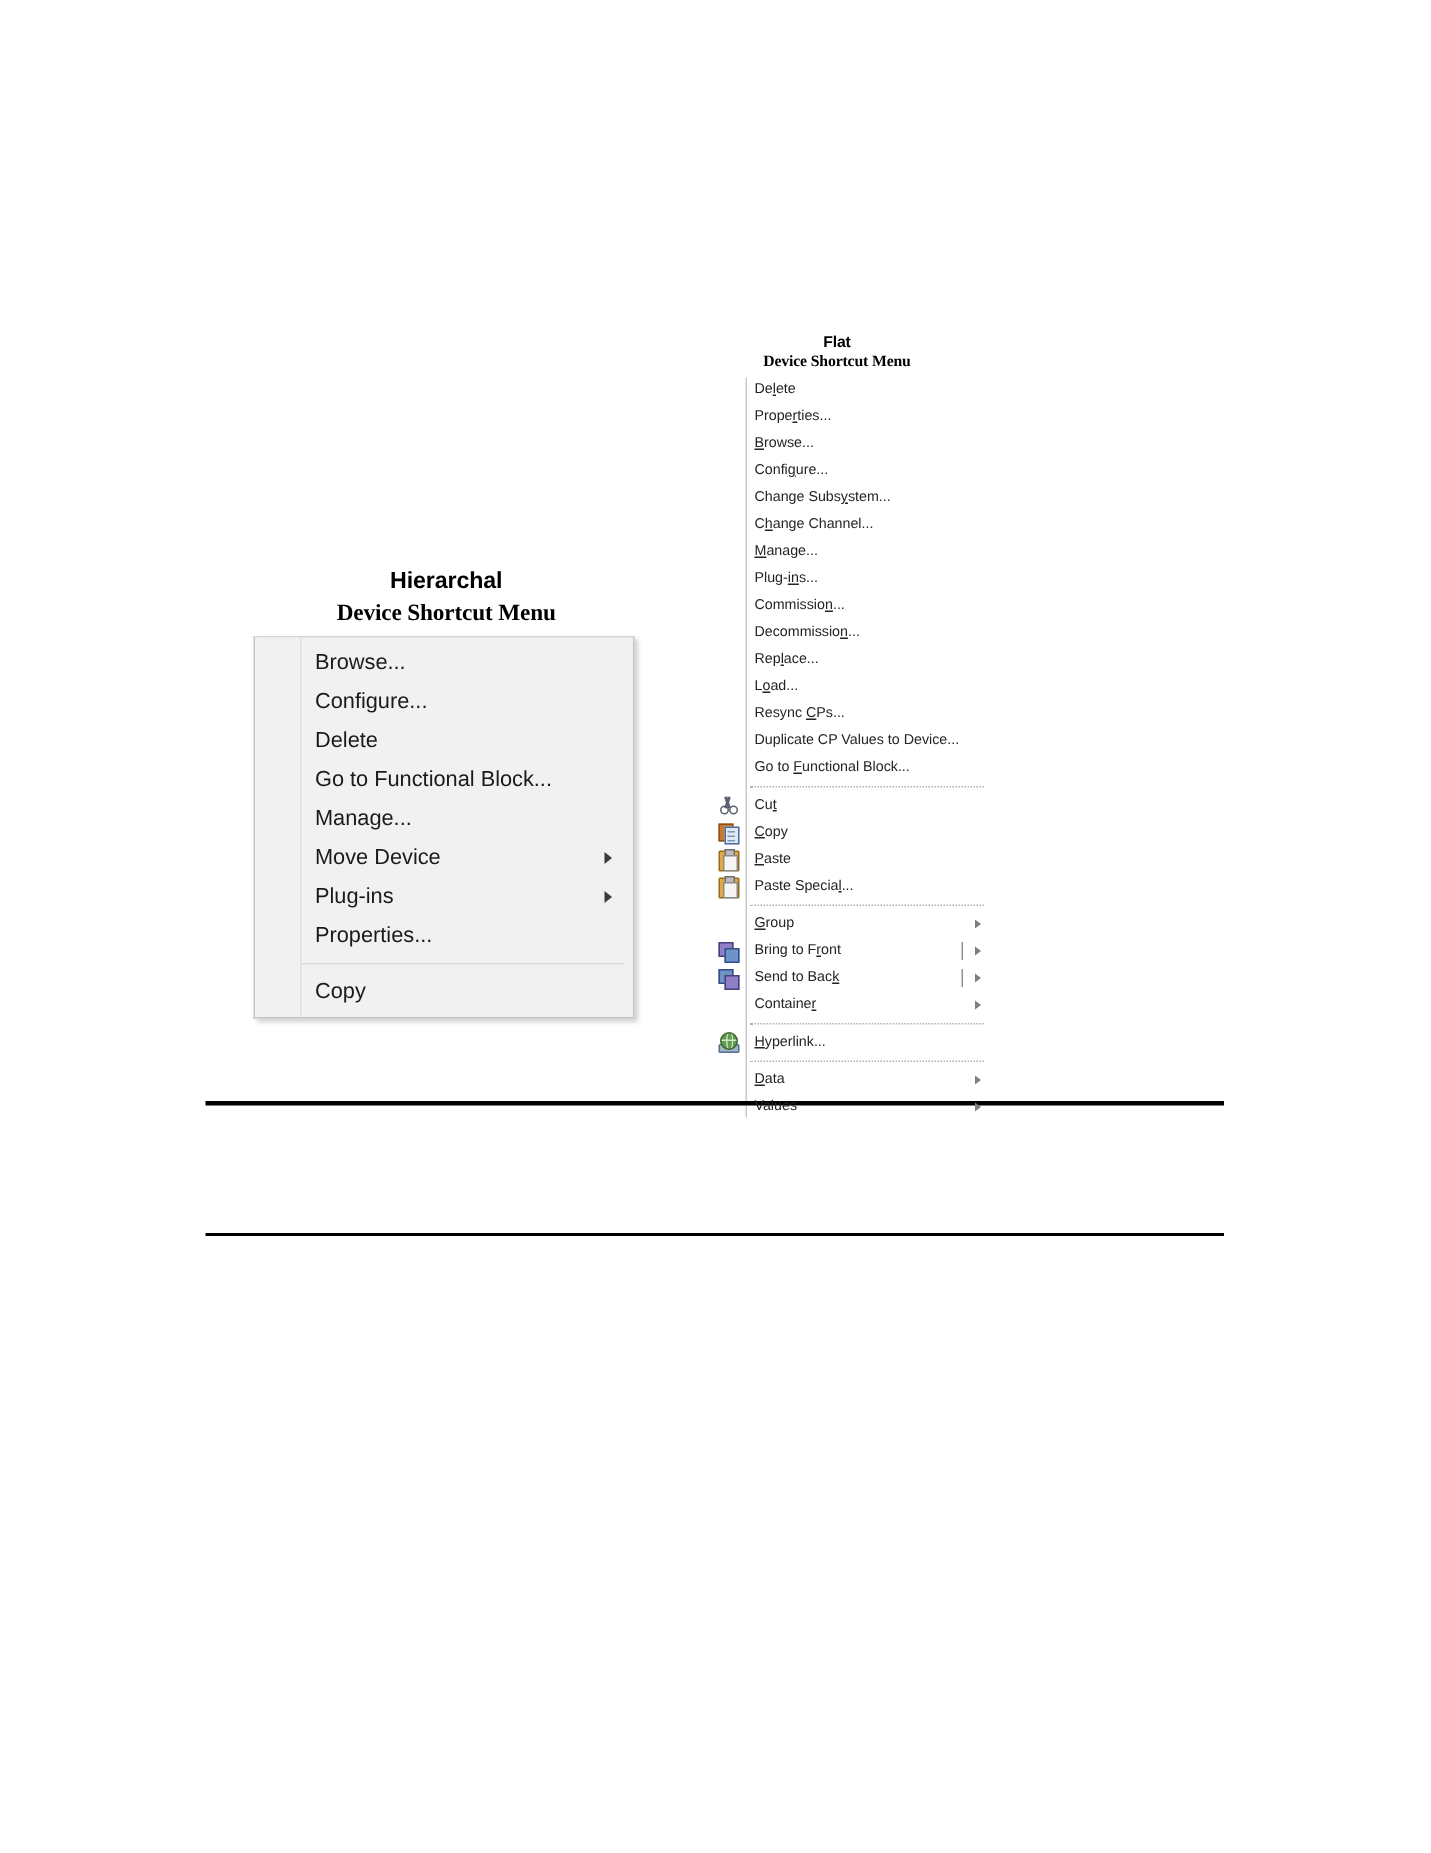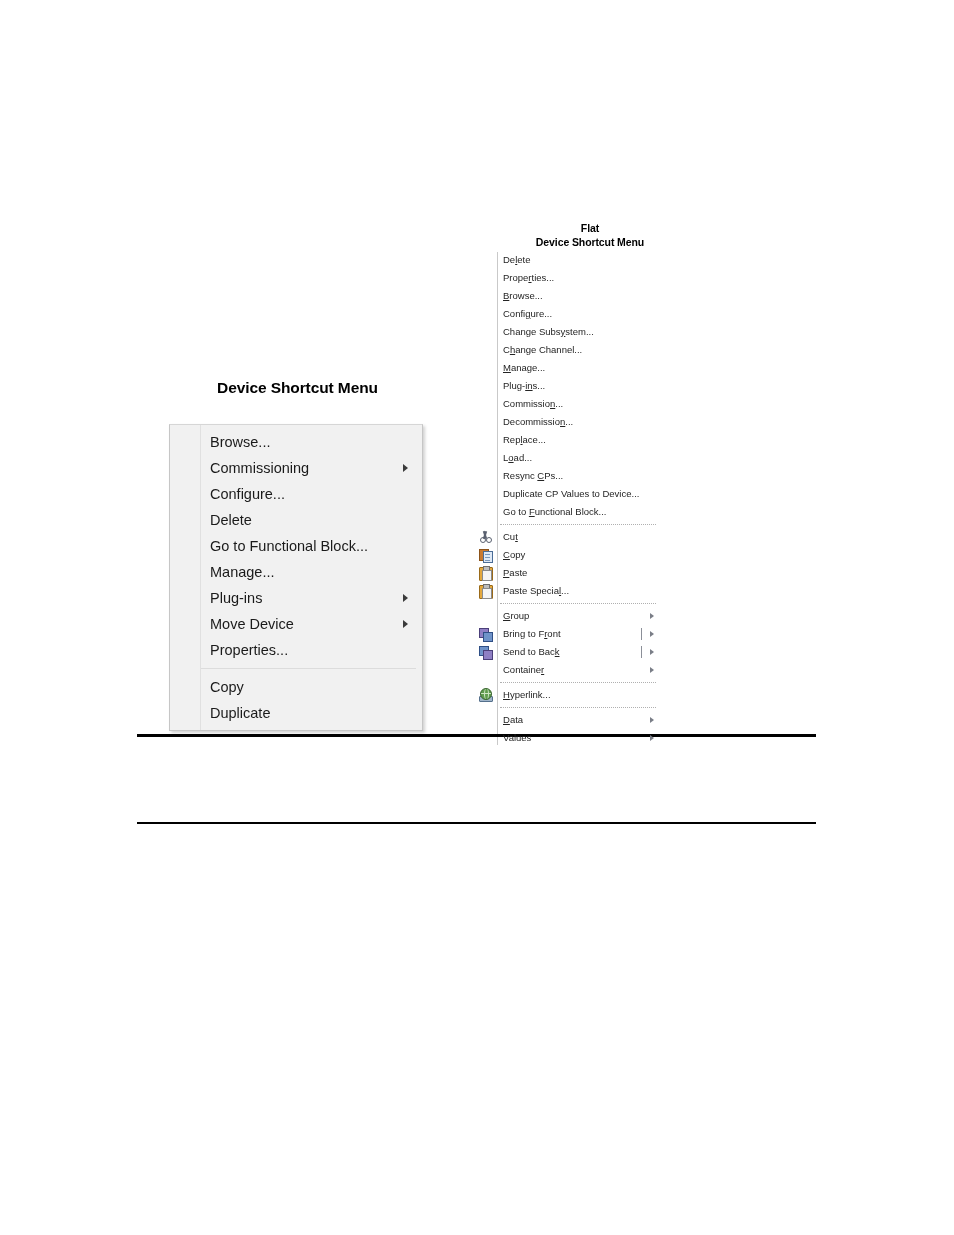--- a/index.html
+++ b/index.html
@@ -18,31 +18,31 @@
   
   .caption {
     position: absolute;
     text-align: center;
     font-family: "Liberation Sans", sans-serif;
     font-weight: bold;
     color: #000000;
     line-height: 1.35;
   }
   .caption .line1 { display: block; }
-  .caption .line2 { display: block; }
+  .caption .line2 { display: block; font-family: Liberation Serif, serif; }
 
   #hier-caption {
     left: 170px;
     top: 378px;
     width: 255px;
     font-size: 15.5px;
     letter-spacing: -0.1px;
   }
   #flat-caption {
-    left: 494px;
+    left: 462px;
     top: 221px;
     width: 192px;
     font-size: 10.5px;
     letter-spacing: -0.1px;
   }
 
   
   #hier-menu {
     position: absolute;
     left: 169px;
@@ -292,37 +292,36 @@
     position: absolute;
     background: #000000;
   }
   #rule-top  { left: 137px; top: 734px; width: 679px; height: 3px; }
   #rule-bot  { left: 137px; top: 822px; width: 679px; height: 1.6px; }
 </style>
 </head>
 <body>
 
 <div class="caption" id="hier-caption">
+  <span class="line1">Hierarchal</span>
   <span class="line2">Device Shortcut Menu</span>
 </div>
 
 <div id="hier-menu">
   <div class="gutter"></div>
 <div class="hier-item"><span>Browse...</span></div>
-    <div class="hier-item"><span>Commissioning</span><span class="hier-arrow"></span></div>
     <div class="hier-item"><span>Configure...</span></div>
     <div class="hier-item"><span>Delete</span></div>
     <div class="hier-item"><span>Go to Functional Block...</span></div>
     <div class="hier-item"><span>Manage...</span></div>
+    <div class="hier-item"><span>Move Device</span><span class="hier-arrow"></span></div>
     <div class="hier-item"><span>Plug-ins</span><span class="hier-arrow"></span></div>
-    <div class="hier-item"><span>Move Device</span><span class="hier-arrow"></span></div>
     <div class="hier-item"><span>Properties...</span></div>
     <div class="hier-sep"></div>
     <div class="hier-item"><span>Copy</span></div>
-    <div class="hier-item"><span>Duplicate</span></div>
   </div>
 
 <div class="caption" id="flat-caption">
   <span class="line1">Flat</span>
   <span class="line2">Device Shortcut Menu</span>
 </div>
 
 <div id="flat-menu">
   <div class="icon-rail"></div>
 <div class="flat-item"><span class="label">De<u>l</u>ete</span></div>

